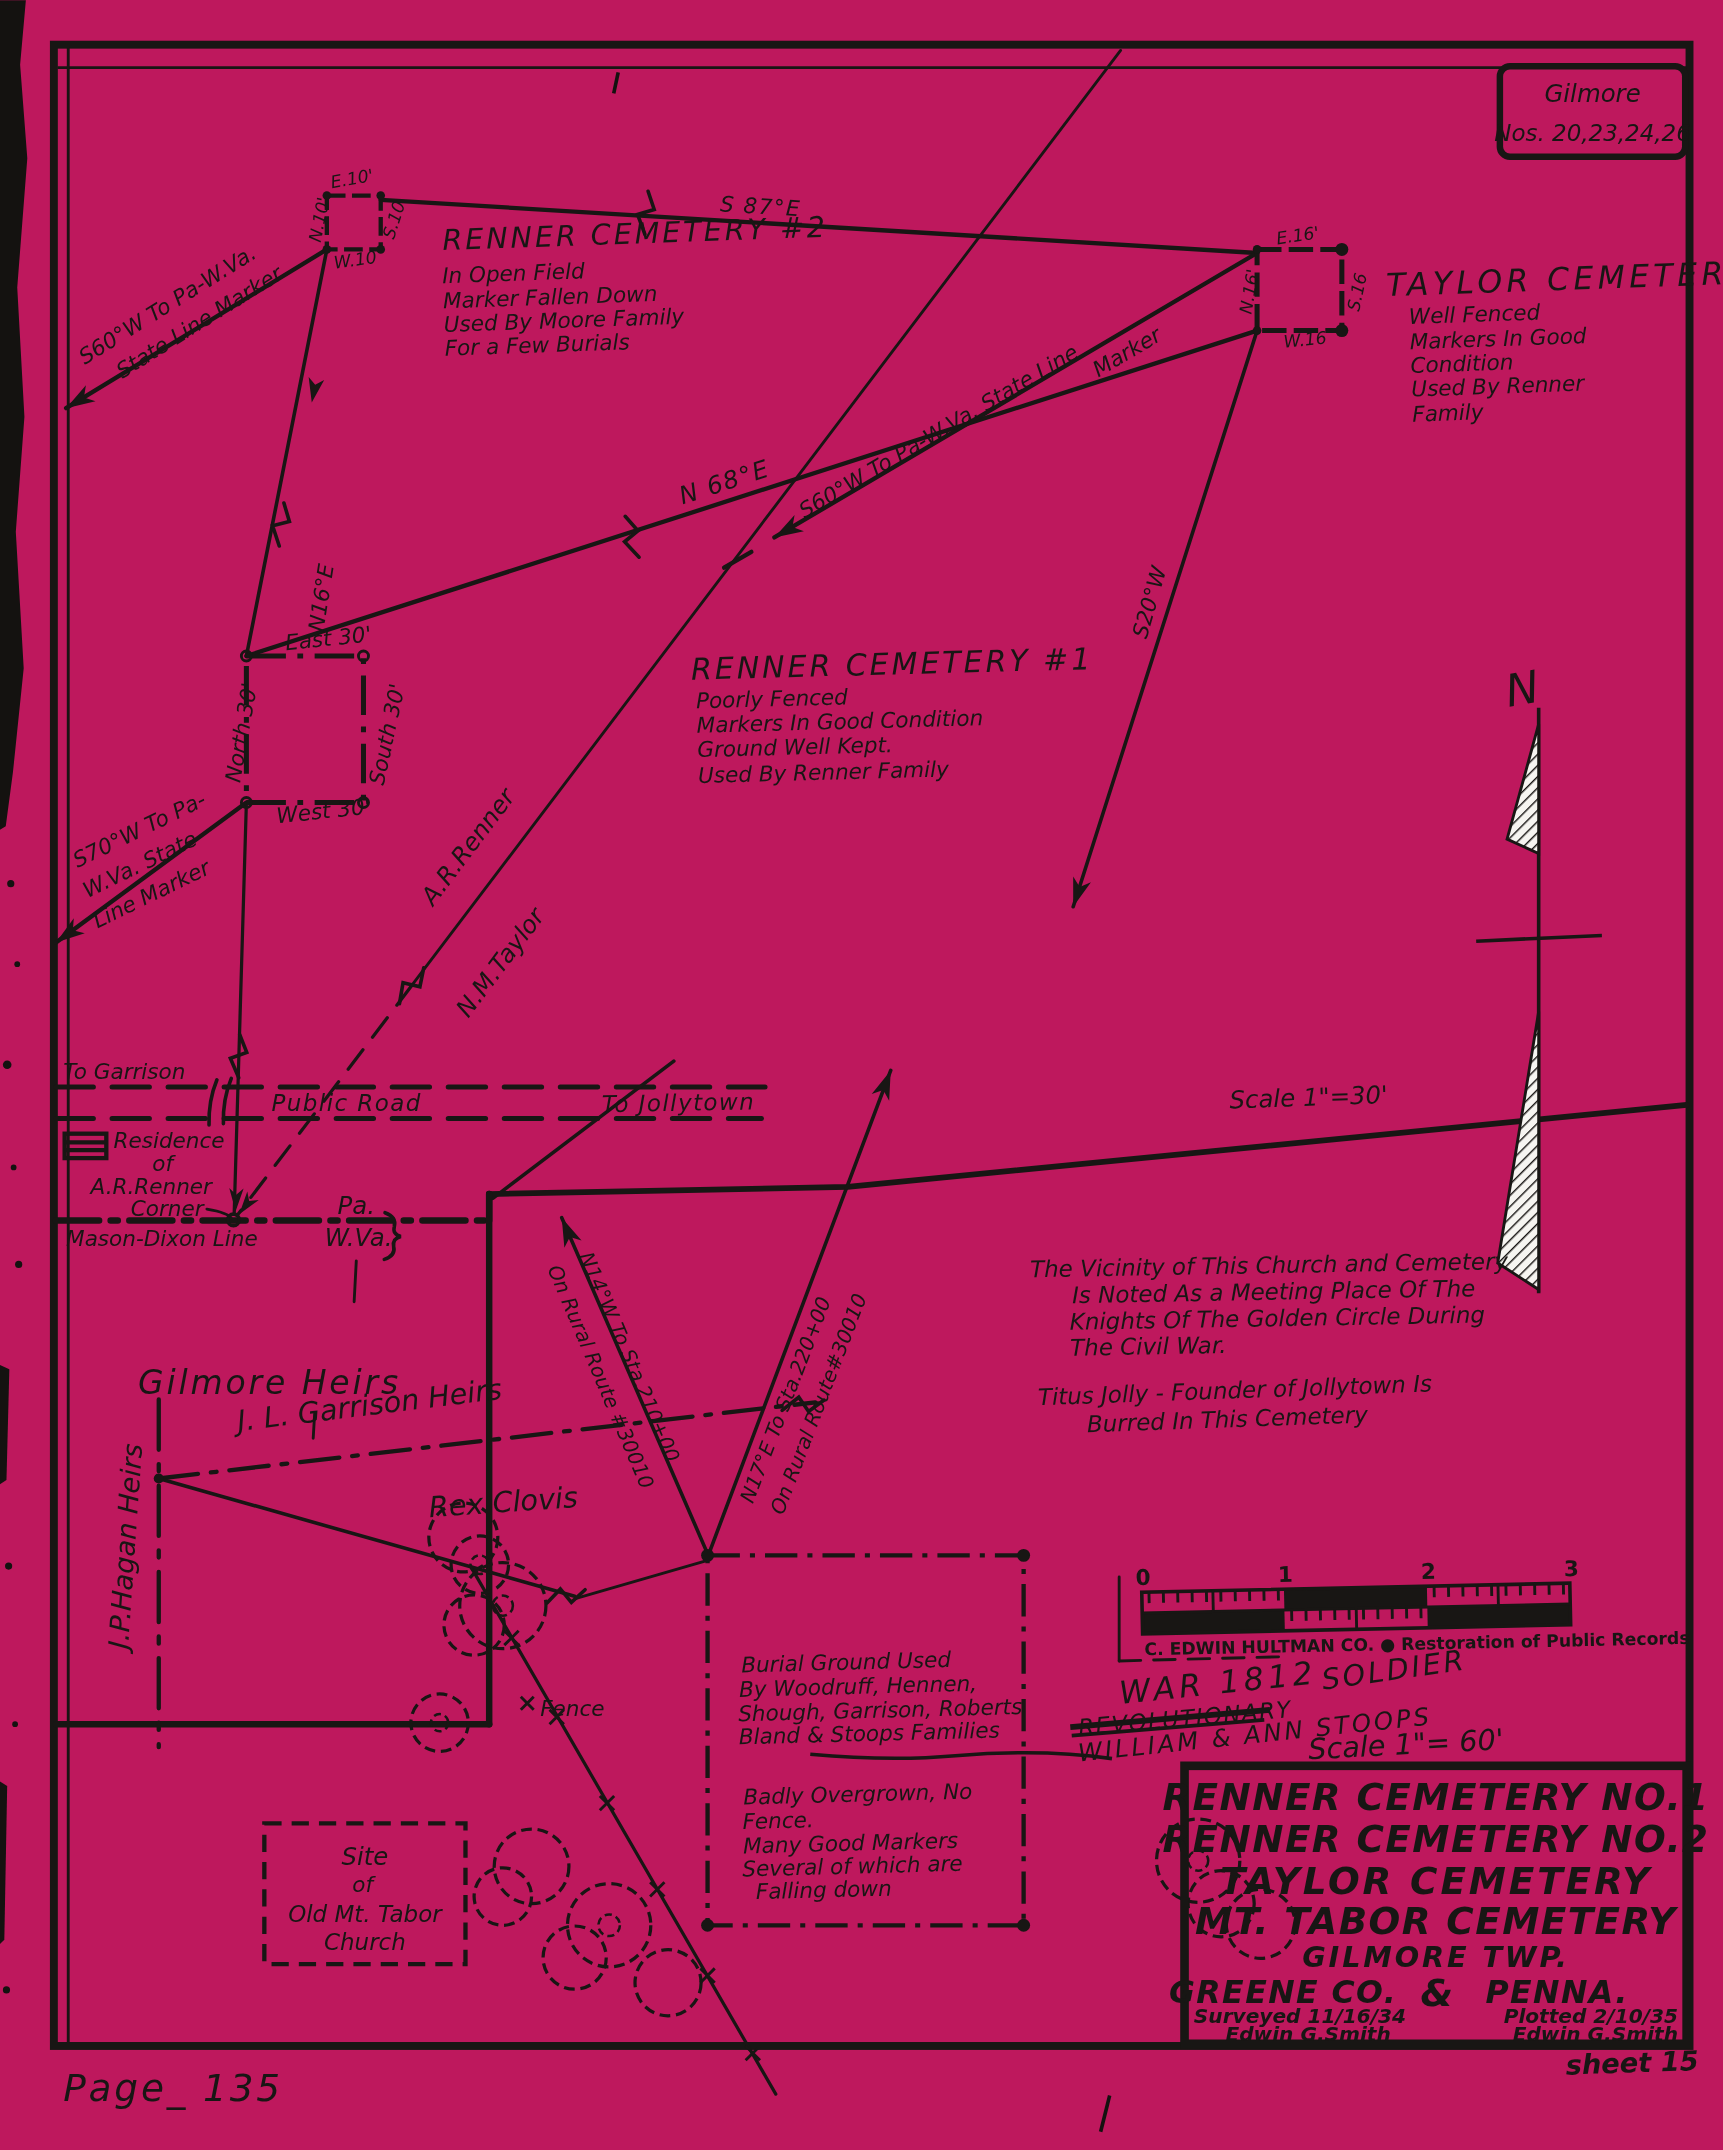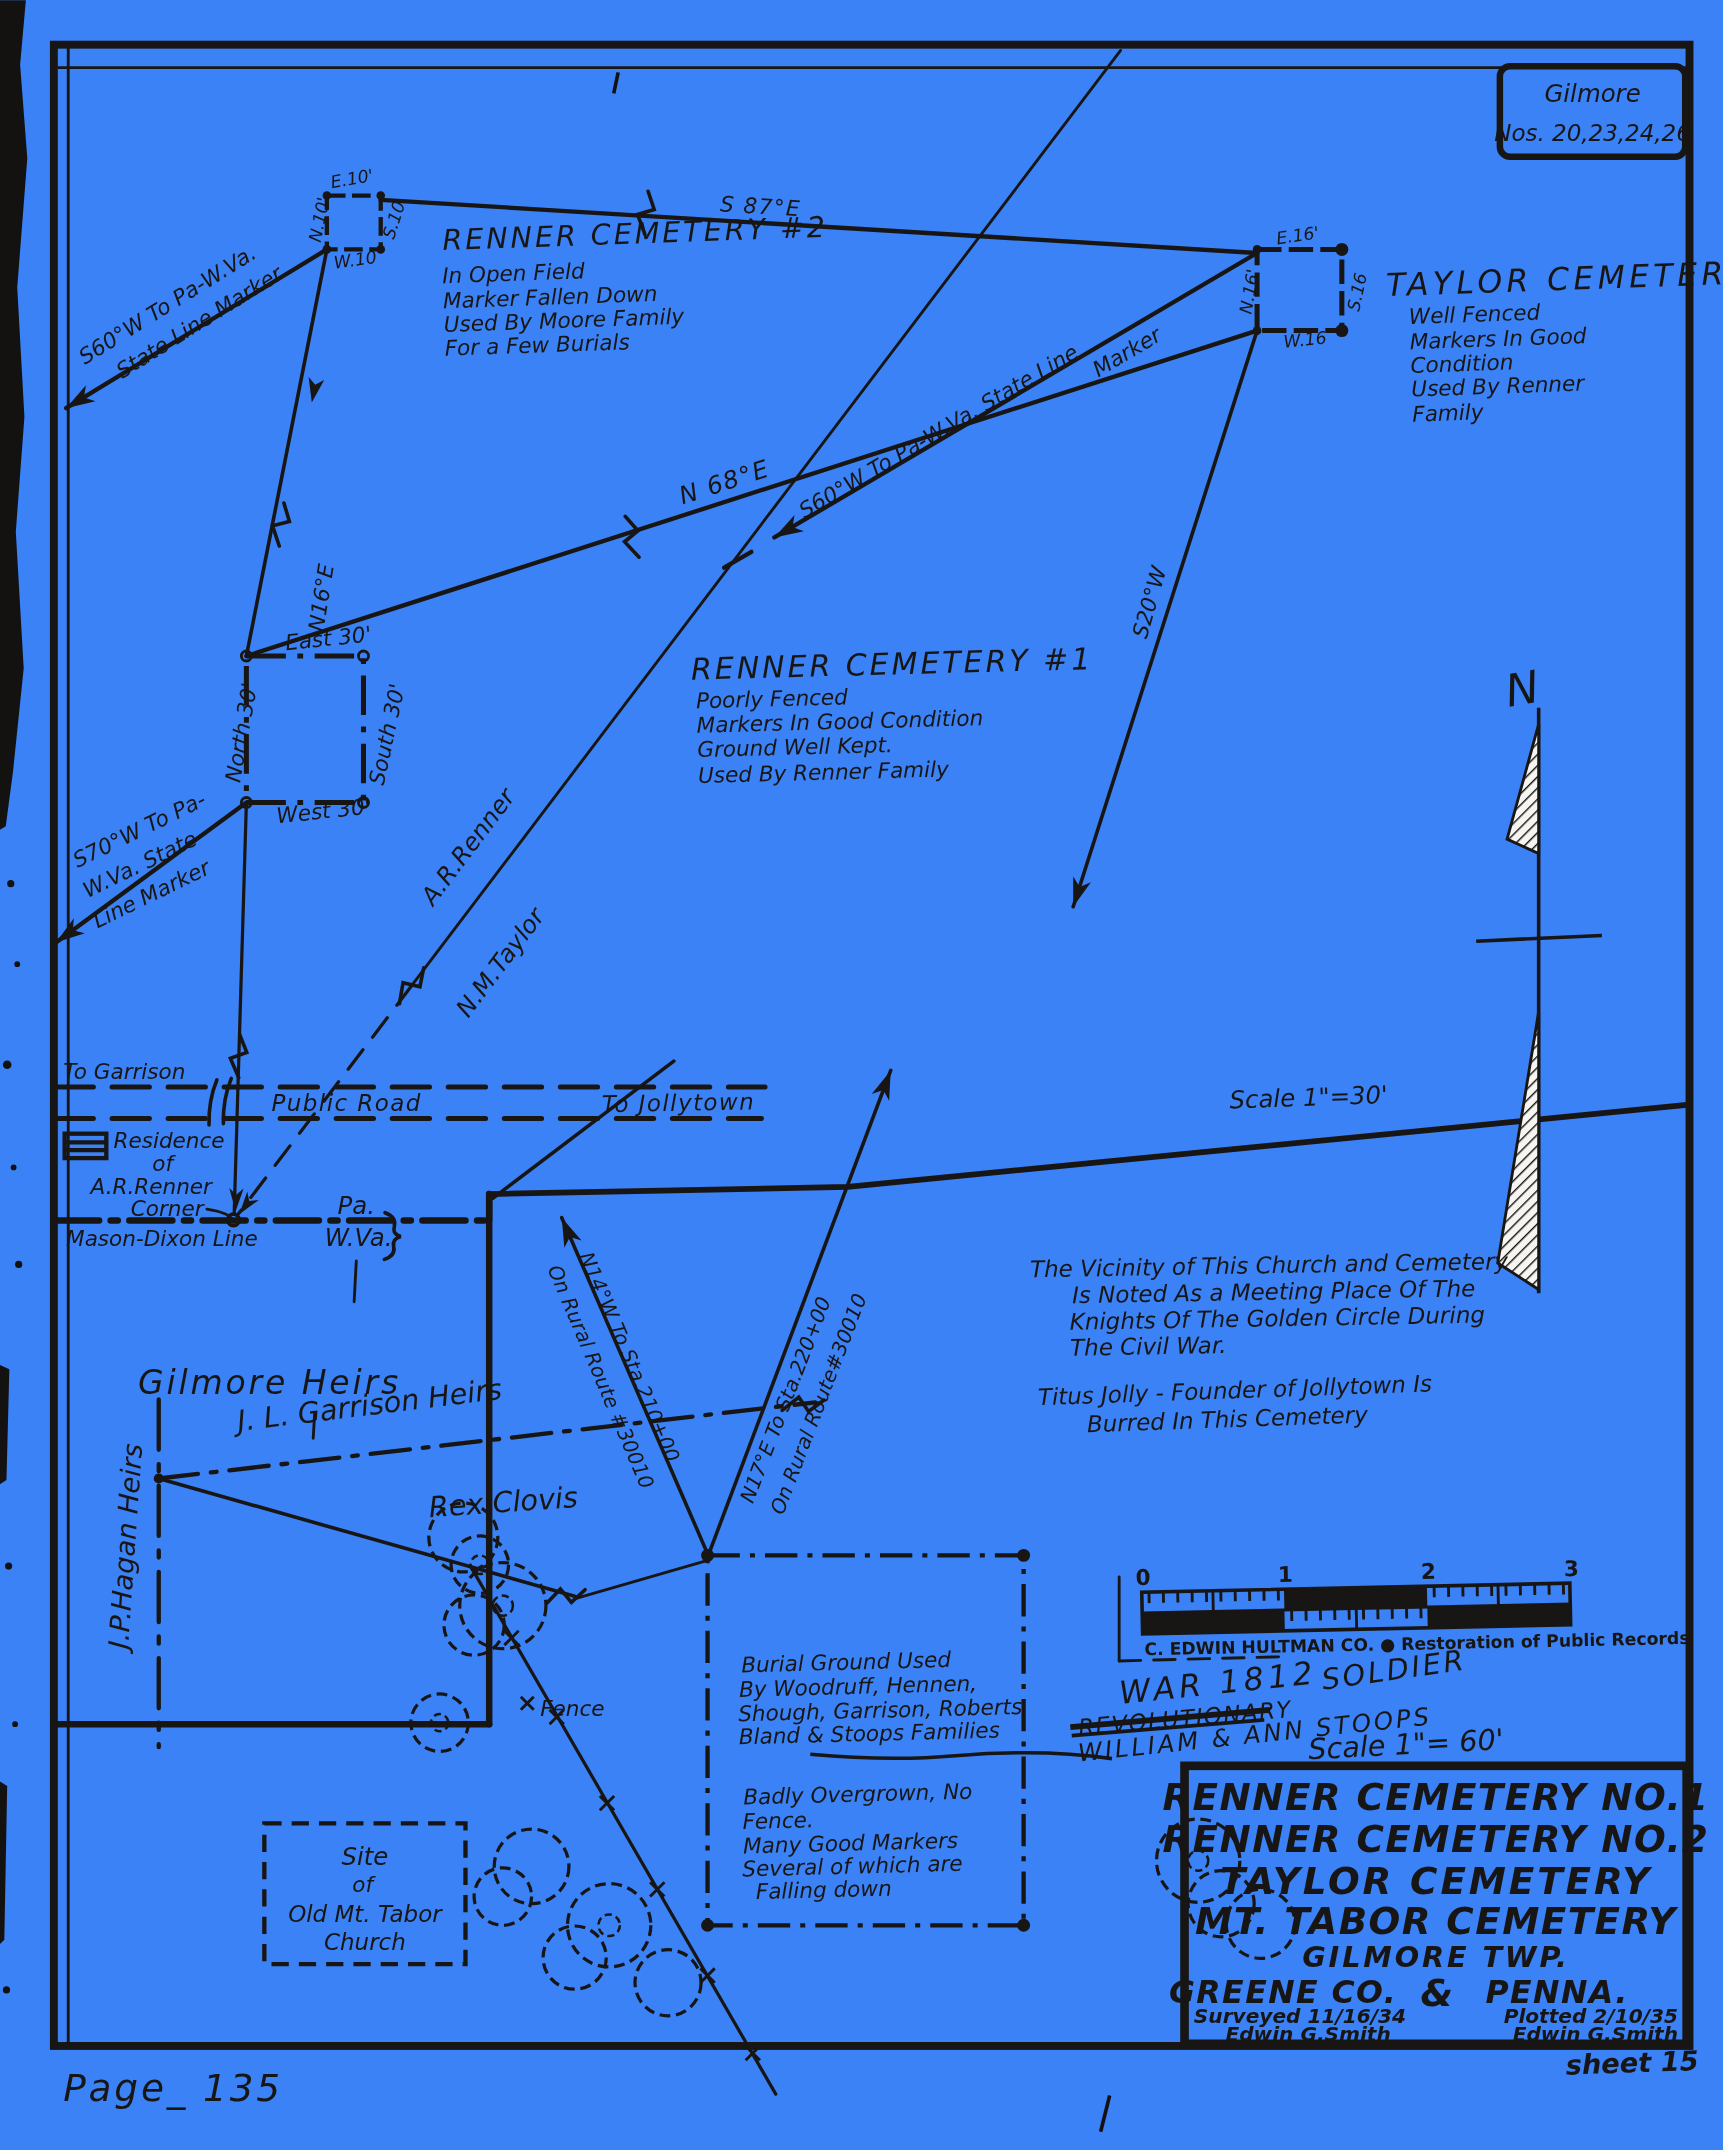--- a/index.html
+++ b/index.html
@@ -1,16 +1,16 @@
 <!DOCTYPE html>
 <html style="font-size:11.5px"><head>
 <meta charset="utf-8">
 <style>
   html,body{margin:0;padding:0;background:#d8d6d0;}
-  .sheet{position:relative;width:1724px;height:2151px;background:#3b82f6;overflow:hidden;
+  .sheet{position:relative;width:1724px;height:2151px;background:#be185d;overflow:hidden;
          font-family:"DejaVu Sans",sans-serif;}
   svg{position:absolute;left:0;top:0;}
   text{font-family:"DejaVu Sans",sans-serif;font-style:italic;fill:#181614;}.t24{font-size:24px}.t28{font-size:28px}
   .t30{font-size:30px}.t32{font-size:32px}.t34{font-size:34px}.t38{font-size:38px}
   .t40{font-size:40px}.t42{font-size:42px}.t44{font-size:44px}.t46{font-size:46px}
   .t52{font-size:52px}.t62{font-size:62px}
   .ls2{letter-spacing:2px}.ls4{letter-spacing:4px}.ls6{letter-spacing:6px}
   .bold{font-weight:bold}
   .plain{font-style:normal}
   .mid{text-anchor:middle}.end{text-anchor:end}

